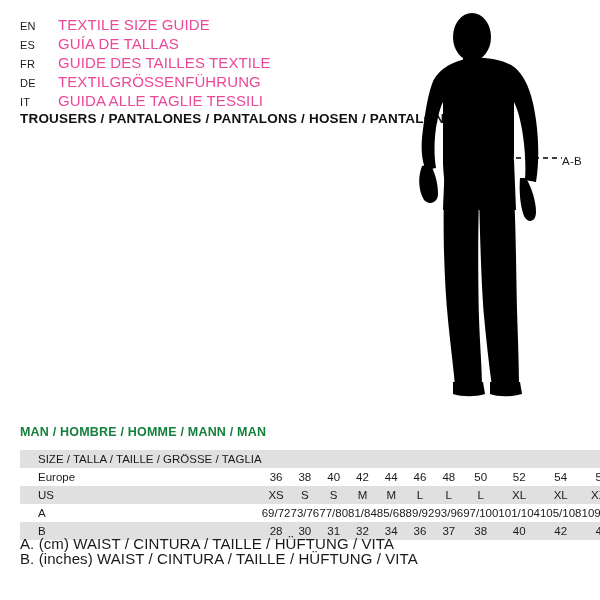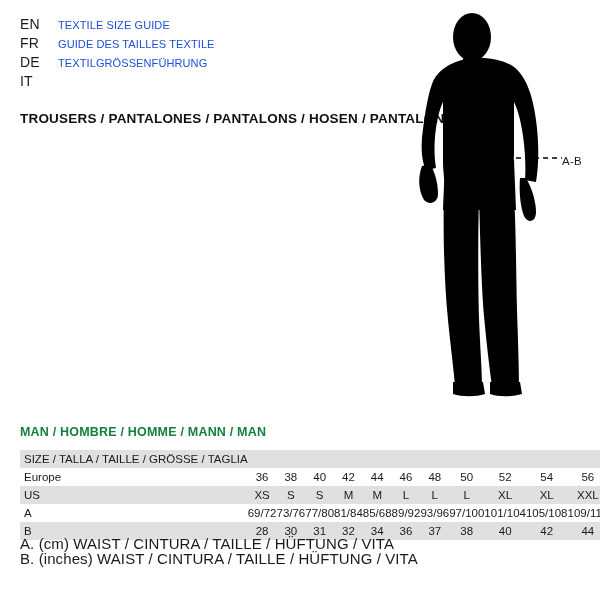--- a/index.html
+++ b/index.html
@@ -28,28 +28,28 @@
     top: 16px;
     width: 380px;
   }
   .lang-row {
     display: flex;
     align-items: baseline;
     height: 19px;
   }
   .lang-code {
     width: 38px;
-    font-size: 14px;
+    font-size: 11px;
     letter-spacing: 0.2px;
     color: #1a1a1a;
   }
   .lang-text {
-    font-size: 11px;
+    font-size: 15px;
     letter-spacing: 0.1px;
-    color: #1d4ed8;
+    color: #ec4899;
   }
 
   .garment-title {
     position: absolute;
     left: 20px;
     top: 111px;
     font-size: 13.5px;
     font-weight: bold;
     letter-spacing: 0.2px;
     color: #111;
@@ -96,21 +96,21 @@
   table.size-table td {
     padding: 3px 0 3px 0;
     color: #1a1a1a;
     white-space: nowrap;
   }
   table.size-table tr.shaded td {
     background: #e0e0e0;
   }
   table.size-table td.label-col {
     width: 82px;
-    padding-left: 4px;
+    padding-left: 18px;
   }
   table.size-table td.val {
     width: 53px;
     text-align: center;
   }
 
   .footnotes {
     position: absolute;
     left: 20px;
     top: 536px;
@@ -126,29 +126,34 @@
 <body>
 
 <div class="page">
 
   <div class="lang-block">
     <div class="lang-row">
       <span class="lang-code">EN</span>
       <span class="lang-text">TEXTILE SIZE GUIDE</span>
     </div>
     <div class="lang-row">
+      <span class="lang-code">ES</span>
+      <span class="lang-text">GUÍA DE TALLAS</span>
+    </div>
+    <div class="lang-row">
       <span class="lang-code">FR</span>
       <span class="lang-text">GUIDE DES TAILLES TEXTILE</span>
     </div>
     <div class="lang-row">
       <span class="lang-code">DE</span>
       <span class="lang-text">TEXTILGRÖSSENFÜHRUNG</span>
     </div>
     <div class="lang-row">
       <span class="lang-code">IT</span>
+      <span class="lang-text">GUIDA ALLE TAGLIE TESSILI</span>
     </div>
   </div>
 
   <div class="garment-title">TROUSERS / PANTALONES / PANTALONS / HOSEN / PANTALONI</div>
 
   <div class="figure-wrap">
     <svg class="figure-svg" width="200" height="400" viewBox="0 0 200 400">
 
       <ellipse cx="72" cy="27" rx="19" ry="24" fill="#000000"></ellipse>
 

